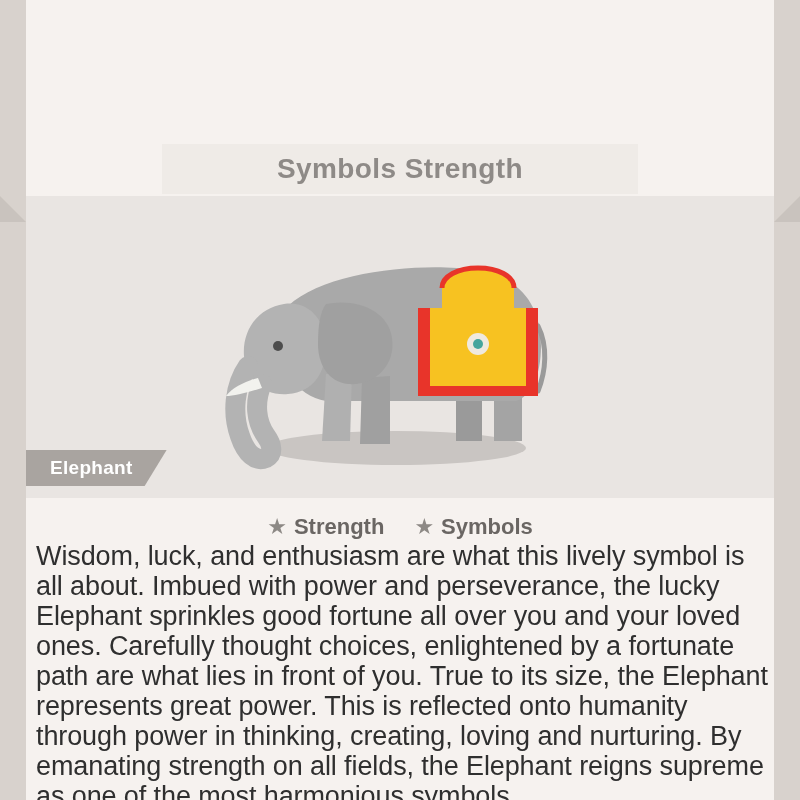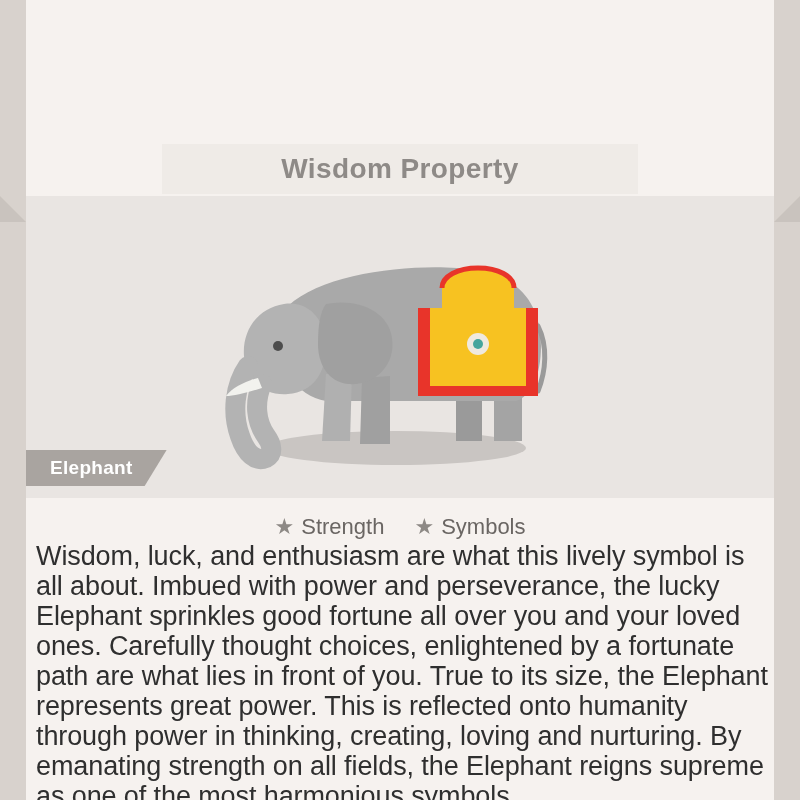--- a/index.html
+++ b/index.html
@@ -153,21 +153,21 @@
     align-items: center;
     gap: 7px;
   }
   .star {
     color: #8d8985;
     font-size: 22px;
     line-height: 1;
   }
   .attr-label {
     font-size: 22px;
-    font-weight: normal;
+    font-weight: bold;
     color: #6a6663;
   }
 
   
   .body-text {
     position: absolute;
     left: 36px;
     top: 541px;
     width: 740px;
     font-size: 27px;
@@ -181,21 +181,21 @@
 
 <div class="page">
 
   <div class="inner-panel"></div>
 
   <div class="side-bar left"></div>
   <div class="side-bar right"></div>
 
 
   <div class="title-banner">
-    <span class="title-text">Wisdom Property</span>
+    <span class="title-text">Symbols Strength</span>
   </div>
 
   <div class="hero"></div>
   <div class="hero-notch-left"></div>
   <div class="hero-notch-right"></div>
 
   <div class="illus">
     <svg width="748" height="302" viewBox="0 0 748 302">
 
       <ellipse cx="370" cy="252" rx="130" ry="17" fill="#c9c5c2"></ellipse>

